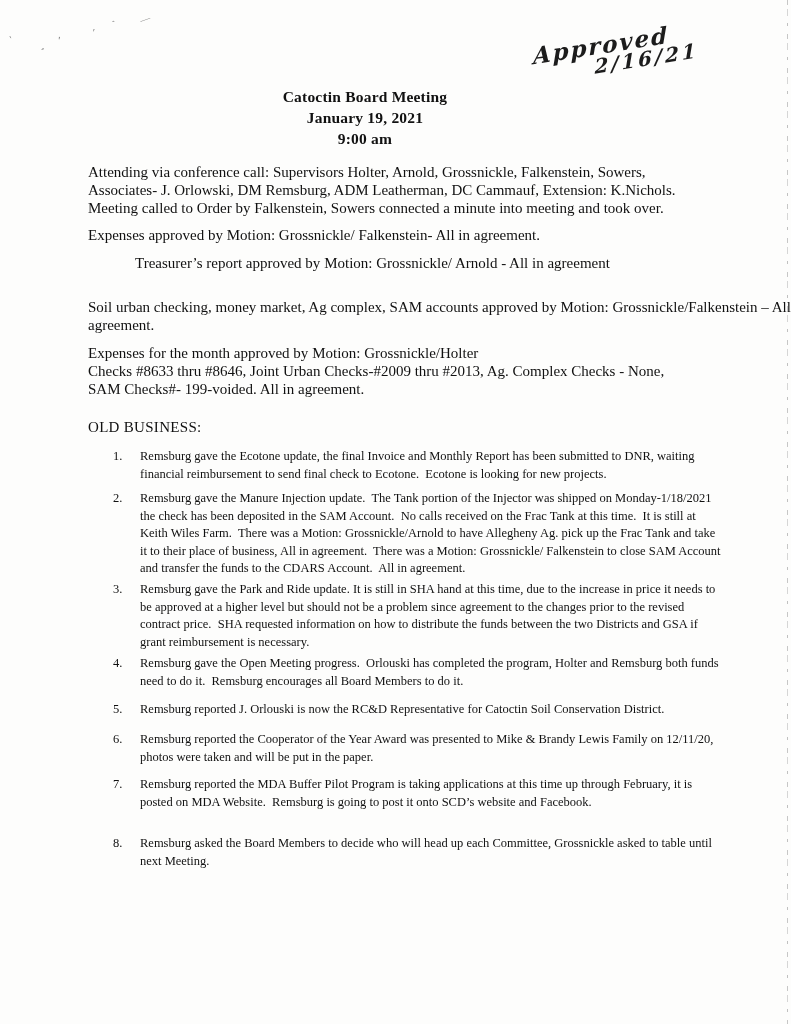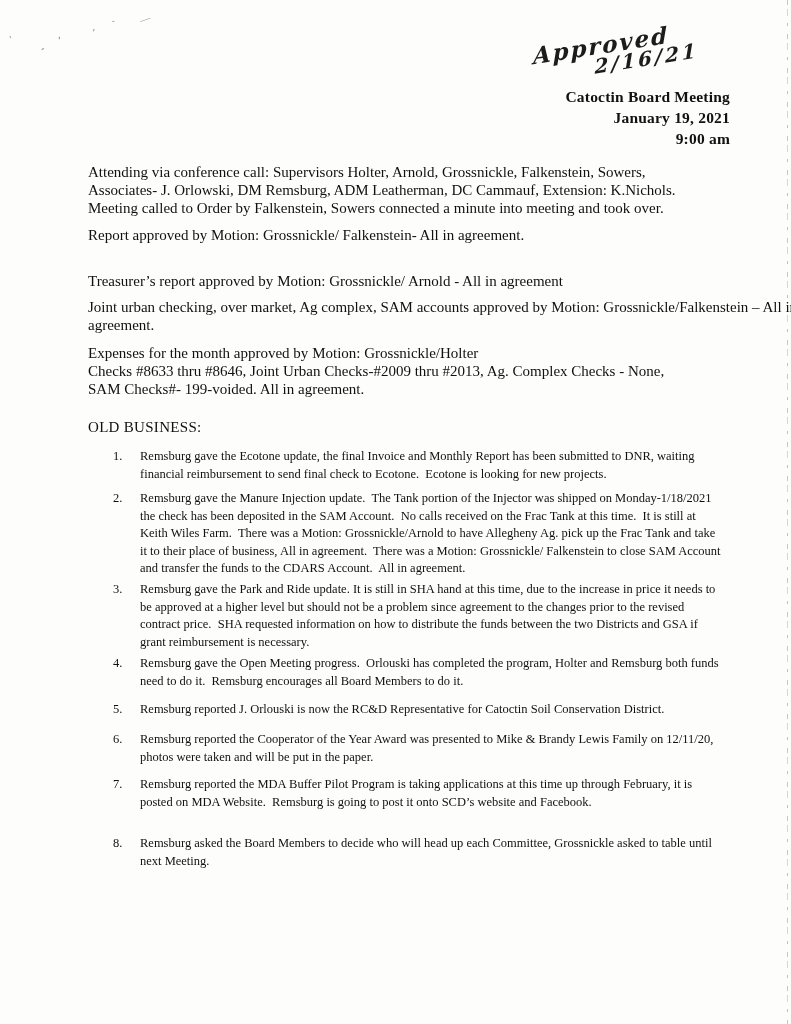--- a/index.html
+++ b/index.html
@@ -8,21 +8,21 @@
     position:relative;
     width:791px;height:1024px;
     background:#fdfdfc;
     overflow:hidden;
     font-family:"Liberation Serif", serif;
     color:#161616;
   }
   .scanlayer{position:absolute;inset:0;filter:blur(0.25px) contrast(1.05);}
   .title-block{
     position:absolute;top:86px;left:0;width:730px;
-    text-align:right;font-size:15.5px;font-weight:bold;line-height:21px;
+    text-align:center;font-size:15.5px;font-weight:bold;line-height:21px;
     letter-spacing:0.2px;
   }
   .para{
     position:absolute;left:88px;width:640px;
     font-size:15px;line-height:18px;white-space:pre;
   }
   .motion{text-underline-offset:2px;}
   .heading{font-weight:normal;letter-spacing:0.3px;}
   .ob-item{
     position:absolute;left:113px;width:650px;
@@ -78,25 +78,25 @@
     <div class="title-block">
       <div>Catoctin Board Meeting</div>
       <div>January 19, 2021</div>
       <div>9:00 am</div>
     </div>
 
     <div class="para" style="top:163px;">Attending via conference call: Supervisors Holter, Arnold, Grossnickle, Falkenstein, Sowers,
 Associates- J. Orlowski, DM Remsburg, ADM Leatherman, DC Cammauf, Extension: K.Nichols.
 Meeting called to Order by Falkenstein, Sowers connected a minute into meeting and took over.</div>
 
-    <div class="para" style="top:226px;"><span>Report approved by </span><span class="motion">Motion: Grossnickle/ Falkenstein- All in agreement.</span></div>
+    <div class="para" style="top:226px;"><span>Expenses approved by </span><span class="motion">Motion: Grossnickle/ Falkenstein- All in agreement.</span></div>
 
-    <div class="para" style="top:272px;"><span>Treasurer’s report approved by </span><span class="motion">Motion: Grossnickle/ Arnold - All in agreement</span></div>
+    <div class="para" style="top:254px;margin-left:47px;"><span>Treasurer’s report approved by </span><span class="motion">Motion: Grossnickle/ Arnold - All in agreement</span></div>
 
-    <div class="para" style="top:298px;"><span>Joint urban checking, over market, Ag complex, SAM accounts approved by </span><span class="motion">Motion: Grossnickle/Falkenstein – All in
+    <div class="para" style="top:298px;"><span>Soil urban checking, money market, Ag complex, SAM accounts approved by </span><span class="motion">Motion: Grossnickle/Falkenstein – All in
 agreement.</span></div>
 
     <div class="para" style="top:344px;"><span>Expenses for the month approved by </span><span class="motion">Motion: Grossnickle/Holter</span><span>
 Checks #8633 thru #8646, Joint Urban Checks-#2009 thru #2013, Ag. Complex Checks - None,
 SAM Checks#- 199-voided. All in agreement.</span></div>
 
     <div class="para heading" style="top:418px;">OLD BUSINESS:</div>
 
     <div class="ob-item" style="top:448px;">
       <span class="ob-num">1.</span>

